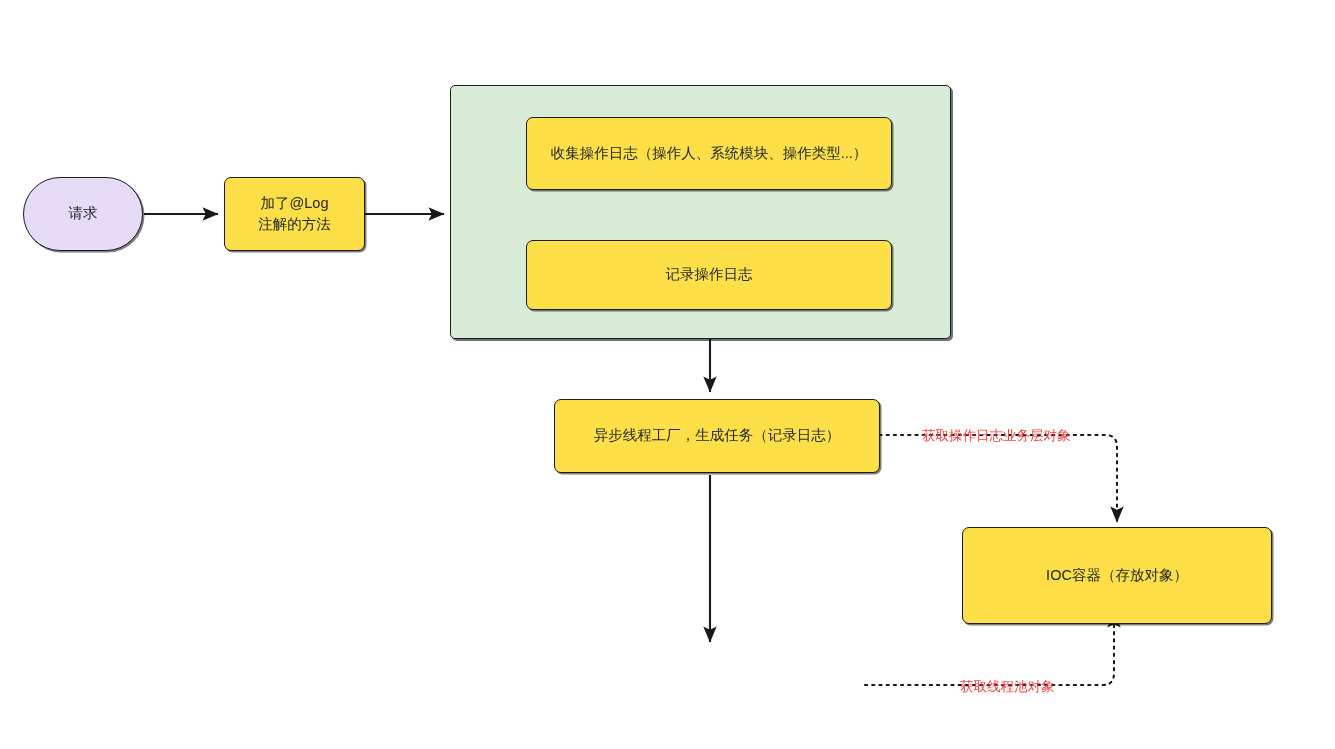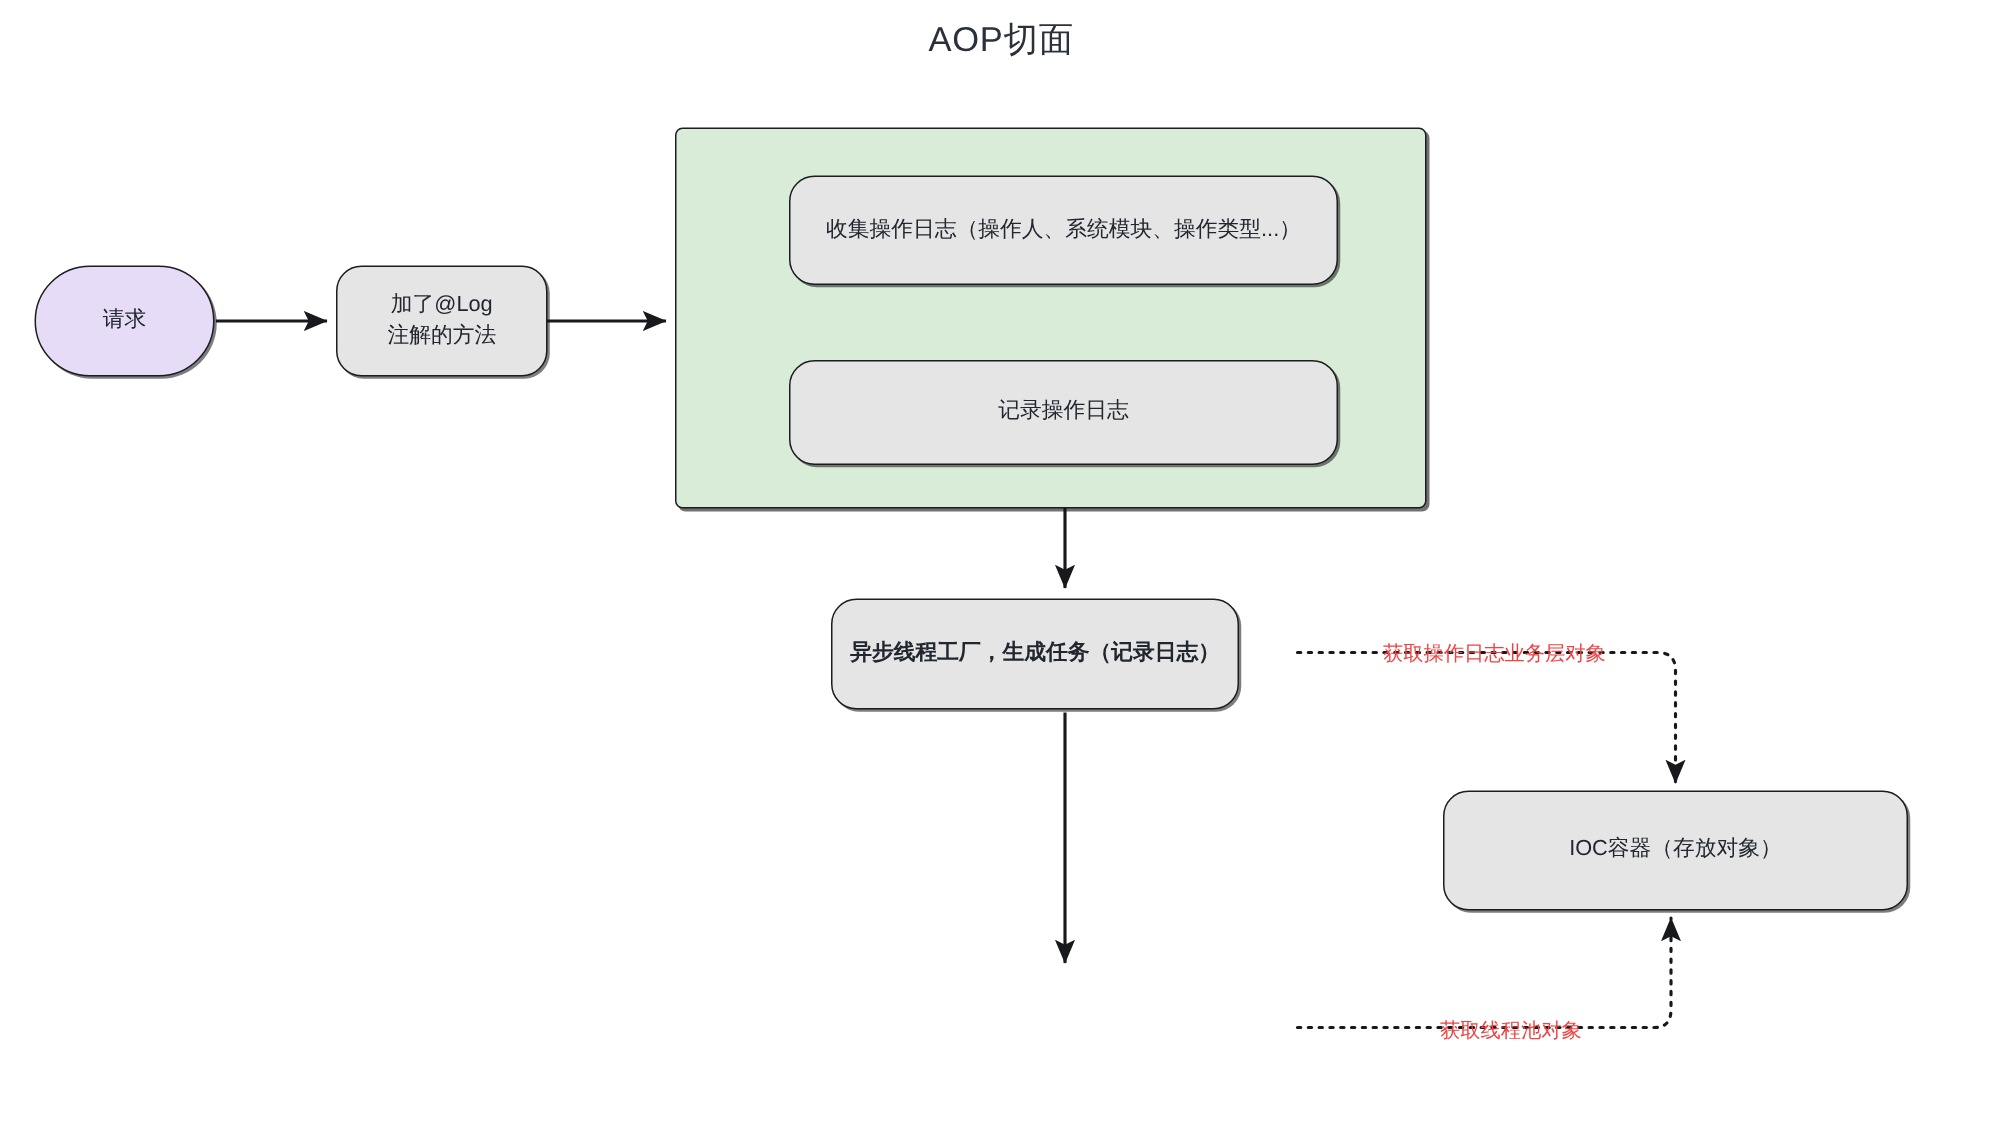--- a/index.html
+++ b/index.html
@@ -39,22 +39,22 @@
     overflow: visible;
   }
   .node {
     position: absolute;
     box-sizing: border-box;
     display: flex;
     align-items: center;
     justify-content: center;
     text-align: center;
     border: 1.7px solid #1b1d21;
-    background: #e5e5e5;
-    border-radius: 17px;
+    background: #fde047;
+    border-radius: 7px;
     font-size: 14.5px;
     line-height: 1.45;
     color: #21262f;
     box-shadow: 1.5px 1.5px 0 0 rgba(20,20,20,0.55);
   }
   .node.stadium {
     background: #e7dcf8;
     border-radius: 999px;
     box-shadow: 1.5px 1.5px 0 0 rgba(20,20,20,0.55);
     text-align: right;
@@ -76,21 +76,20 @@
   }
   .multiline {
     white-space: pre-line;
   }
 </style>
 </head>
 <body>
 
 <div id="diagram-root">
 
-  <div class="title">AOP切面</div>
 
   <svg class="edges" viewBox="0 0 1335 749" xmlns="http://www.w3.org/2000/svg">
     <defs>
       <marker id="arrow" markerWidth="9" markerHeight="9" refX="7.4" refY="3.2" orient="auto" markerUnits="strokeWidth">
         <path d="M0,0 L7.6,3.2 L0,6.4 L1.6,3.2 z" fill="#17191d"></path>
       </marker>
       <marker id="arrow-dot" markerWidth="9" markerHeight="9" refX="7.4" refY="3.2" orient="auto" markerUnits="strokeWidth">
         <path d="M0,0 L7.6,3.2 L0,6.4 L1.6,3.2 z" fill="#17191d"></path>
       </marker>
     </defs>
@@ -120,26 +119,26 @@
   </div>
 
   <div class="node" style="left:526px; top:117px; width:366px; height:73px;">
     <span>收集操作日志（操作人、系统模块、操作类型...）</span>
   </div>
 
   <div class="node" style="left:526px; top:240px; width:366px; height:70px;align-items:center;">
     <span>记录操作日志</span>
   </div>
 
-  <div class="node" style="left:554px; top:399px; width:272px; height:74px;font-weight:bold;">
+  <div class="node" style="left:554px; top:399px; width:326px; height:74px;">
     <span>异步线程工厂，生成任务（记录日志）</span>
   </div>
 
 
-  <div class="node" style="left:962px; top:527px; width:310px; height:80px;">
+  <div class="node" style="left:962px; top:527px; width:310px; height:97px;">
     <span>IOC容器（存放对象）</span>
   </div>
 
   <div class="edge-label" style="left:922px; top:427px;">
     <span>获取操作日志业务层对象</span>
   </div>
 
   <div class="edge-label" style="left:960px; top:678px;">
     <span>获取线程池对象</span>
   </div>

